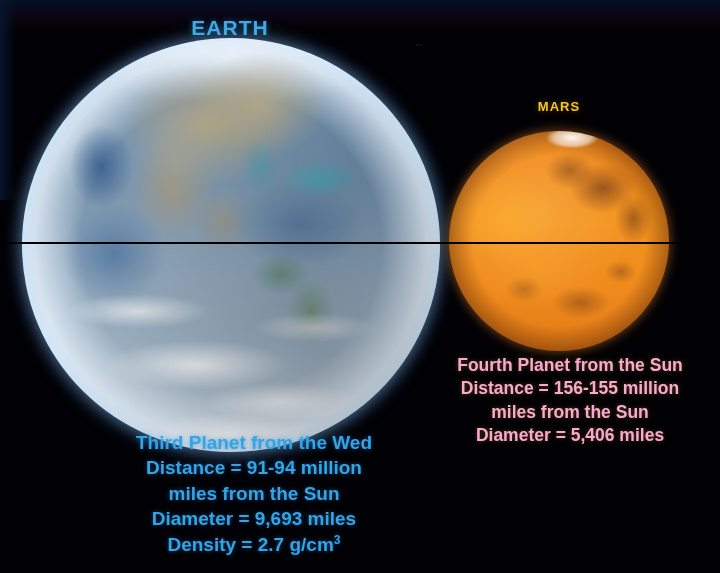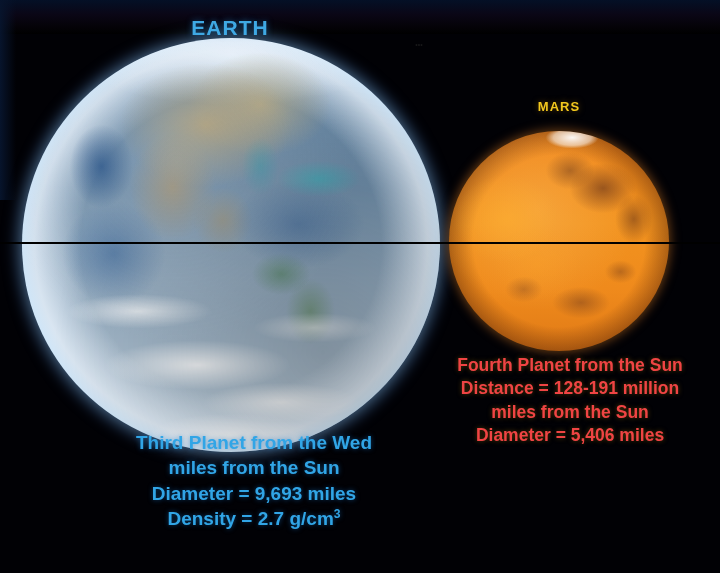--- a/index.html
+++ b/index.html
@@ -196,21 +196,21 @@
     width: 420px;
     font-size: 19px;
     color: #31a5e6;
     text-shadow: 0 0 5px rgba(25,120,200,0.55);
   }
   #mars-facts {
     left: 428px;
     top: 354px;
     width: 284px;
     font-size: 17.5px;
-    color: #ef4444;
+    color: #f9a8d4;
     text-shadow: 0 0 5px rgba(170,120,10,0.5);
   }
   .fact-line { display: block; white-space: nowrap; }
   sup { font-size: 0.64em; vertical-align: super; }
 
   
   .watermark {
     position: absolute;
     left: 406px;
     top: 40px;
@@ -246,25 +246,26 @@
 
   <div class="equator-line"></div>
 
   <div class="planet-title" id="earth-title">EARTH</div>
   <div class="planet-title" id="mars-title">MARS</div>
 
   <div class="watermark">•••</div>
 
   <div class="fact-block" id="earth-facts">
     <span class="fact-line">Third Planet from the Wed</span>
+    <span class="fact-line">Distance = 91-94 million</span>
     <span class="fact-line">miles from the Sun</span>
     <span class="fact-line">Diameter = 9,693 miles</span>
     <span class="fact-line"><span>Density = 2.7 g/cm</span><sup>3</sup></span>
   </div>
 
   <div class="fact-block" id="mars-facts">
     <span class="fact-line">Fourth Planet from the Sun</span>
-    <span class="fact-line">Distance = 128-191 million</span>
+    <span class="fact-line">Distance = 156-155 million</span>
     <span class="fact-line">miles from the Sun</span>
     <span class="fact-line">Diameter = 5,406 miles</span>
   </div>
 
 </div>
 
 </body></html>

